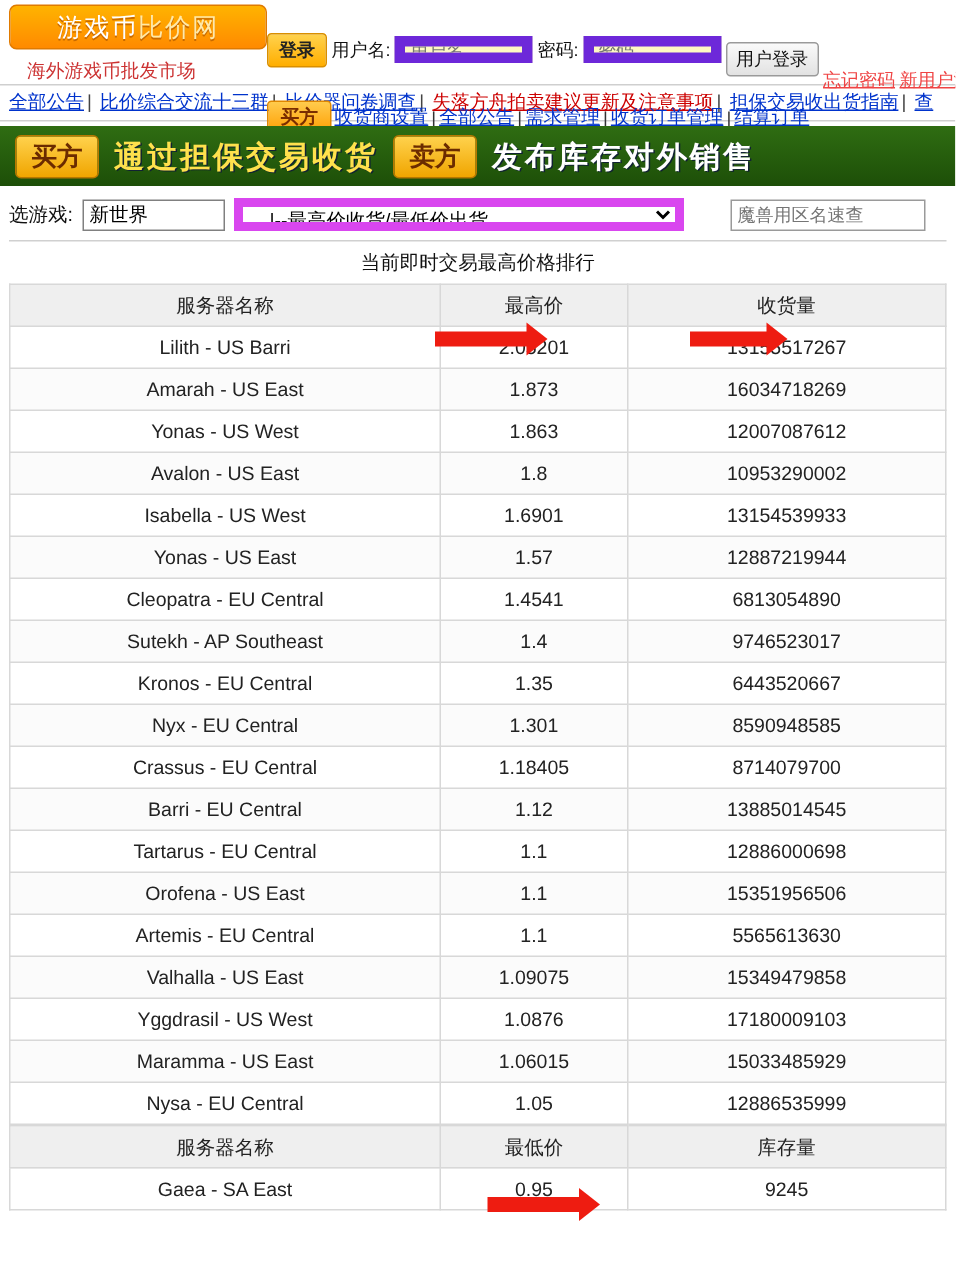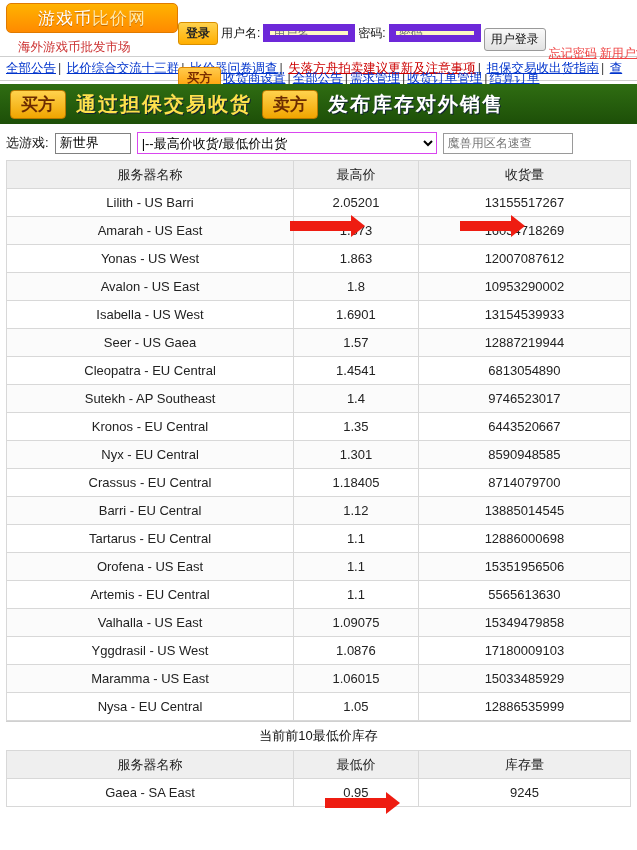--- a/index.html
+++ b/index.html
@@ -164,44 +164,46 @@
   
   .selrow {
     display: flex;
     align-items: center;
     gap: 6px;
     padding: 8px 6px 6px 6px;
     font-size: 13px;
   }
   .selrow .label { color: #111; }
   .inp-game {
-    width: 76px;
+    width: 95px;
     height: 21px;
     border: 1px solid #808080;
     font-size: 13px;
     padding: 1px 4px;
     box-sizing: border-box;
   }
   .sel-sort {
     width: 300px;
     height: 22px;
     font-size: 13px;
-    border: 1px solid #d946ef;
+    border: 6px solid #d946ef;
     box-sizing: border-box;
     background: #fff;
+    padding-left: 14px;
     -webkit-appearance: menulist;
   }
   .inp-search {
     width: 130px;
     height: 21px;
     border: 1px solid #9a9a9a;
     font-size: 12px;
     padding: 1px 4px;
     box-sizing: border-box;
     color: #9b9b9b;
+    margin-left: 25px;
   }
 
   
   .tbl-wrap { padding: 0 6px; }
   table.grid {
     width: 100%;
     border-collapse: collapse;
     font-size: 13px;
   }
   table.grid caption {
@@ -306,20 +308,21 @@
     <span class="label">选游戏:</span>
     <input class="inp-game" value="新世界" style="">
     <select class="sel-sort">
       <option>|--最高价收货/最低价出货</option>
     </select>
     <input class="inp-search" placeholder="魔兽用区名速查" style="">
   </div>
 
   <div class="tbl-wrap">
     <table class="grid">
+      <caption>当前即时交易最高价格排行</caption>
       <thead>
         <tr>
           <th class="name">服务器名称</th>
           <th class="price">最高价</th>
           <th class="qty">收货量</th>
         </tr>
       </thead>
       <tbody id="top-body">
           <tr>
             <td class="name">Lilith - US Barri</td>
@@ -340,21 +343,21 @@
             <td class="name">Avalon - US East</td>
             <td class="price">1.8</td>
             <td class="qty">10953290002</td>
           </tr>
           <tr>
             <td class="name">Isabella - US West</td>
             <td class="price">1.6901</td>
             <td class="qty">13154539933</td>
           </tr>
           <tr>
-            <td class="name">Seer - US Gaea</td>
+            <td class="name">Yonas - US East</td>
             <td class="price">1.57</td>
             <td class="qty">12887219944</td>
           </tr>
           <tr>
             <td class="name">Cleopatra - EU Central</td>
             <td class="price">1.4541</td>
             <td class="qty">6813054890</td>
           </tr>
           <tr>
             <td class="name">Sutekh - AP Southeast</td>
@@ -415,21 +418,20 @@
             <td class="name">Nysa - EU Central</td>
             <td class="price">1.05</td>
             <td class="qty">12886535999</td>
           </tr>
         </tbody>
     </table>
   </div>
 
   <div class="tbl-wrap">
     <table class="grid">
-      <caption>当前前10最低价库存</caption>
       <thead>
         <tr>
           <th class="name">服务器名称</th>
           <th class="price">最低价</th>
           <th class="qty">库存量</th>
         </tr>
       </thead>
       <tbody id="bottom-body">
           <tr>
             <td class="name">Gaea - SA East</td>

